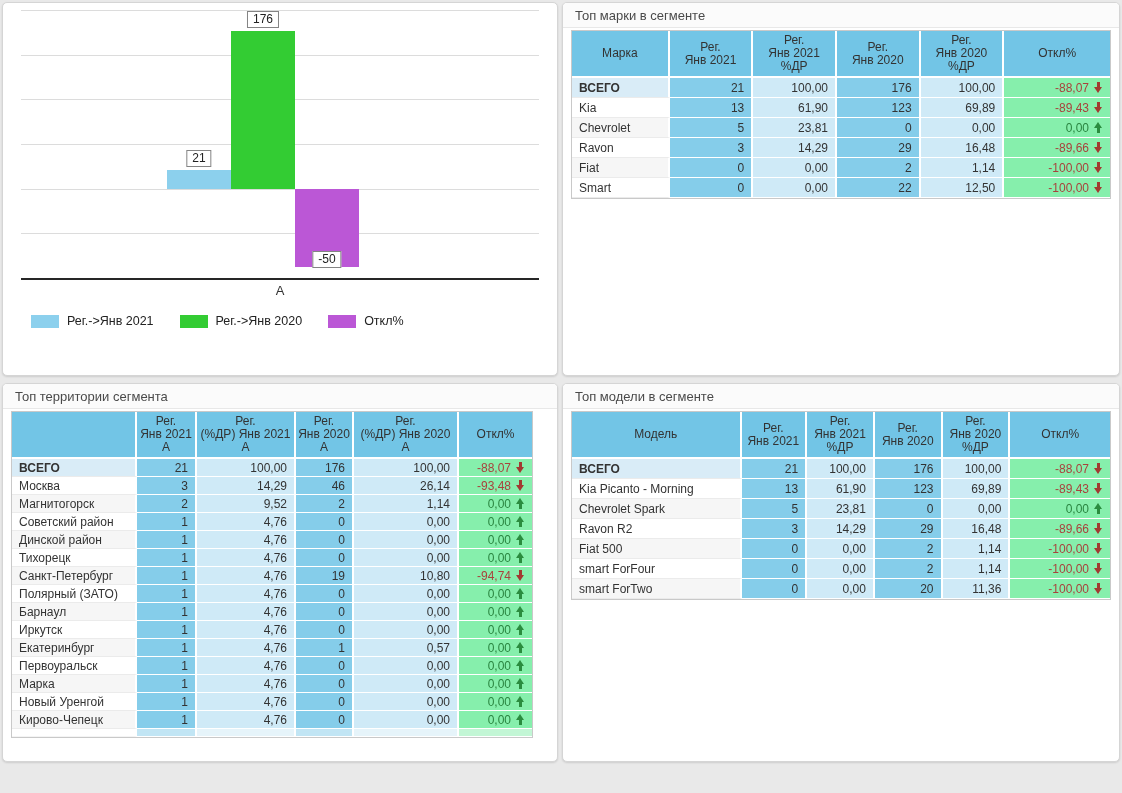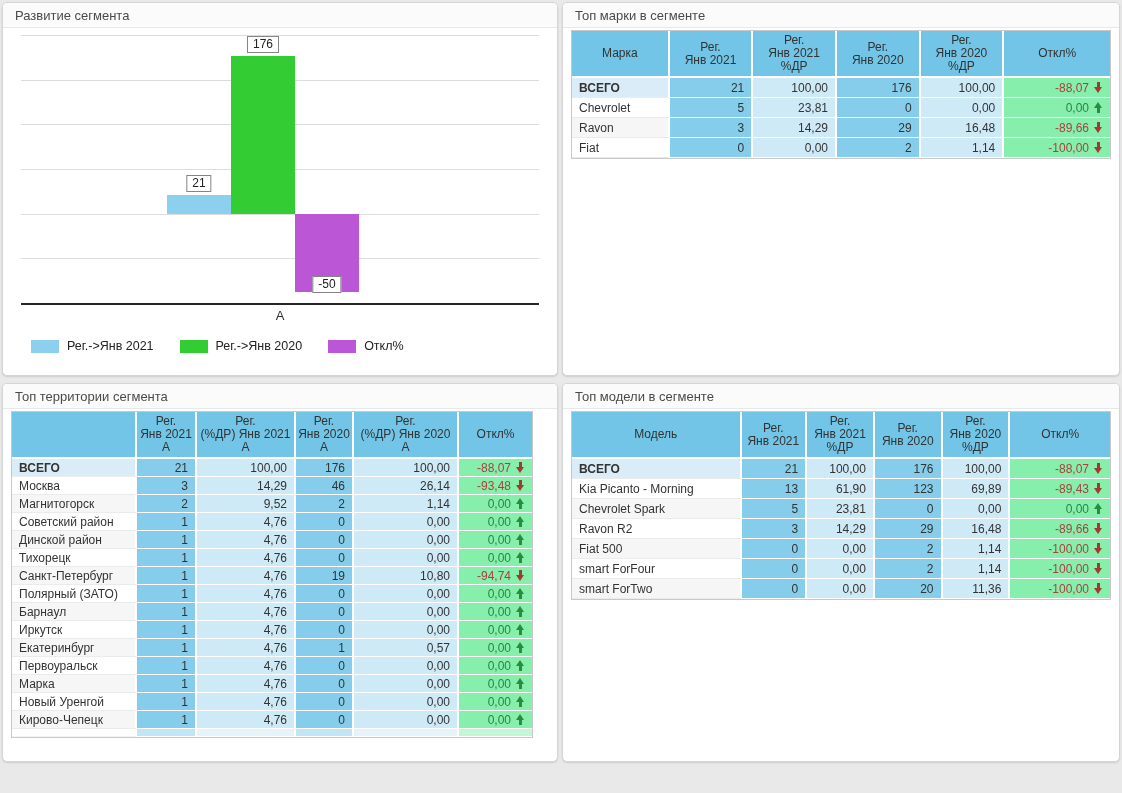--- a/index.html
+++ b/index.html
@@ -82,21 +82,20 @@
   .legend{display:flex;gap:26px;margin:16px 0 0 28px;font-size:12.5px;color:#222;align-items:flex-end;}
   .legend-item{display:flex;align-items:center;}
   .legend .sw{width:28px;height:13px;margin-right:8px;display:inline-block;}
 </style>
 </head>
 <body>
 
 <div class="page">
 
   <section class="panel">
-    <header class="panel-title">Развитие сегмента</header>
     <div>
       <div class="plot">
           <div class="grid" style="top: 0px;"></div>
           <div class="grid" style="top: 44.6667px;"></div>
           <div class="grid" style="top: 89.3333px;"></div>
           <div class="grid" style="top: 134px;"></div>
           <div class="grid" style="top: 178.667px;"></div>
           <div class="grid" style="top: 223.333px;"></div>
           <div class="bar" style="left: 146px; width: 64px; height: 18.76px; top: 159.907px; background: rgb(140, 208, 237);"></div>
           <div class="val-label" style="left: 178px; top: 139.907px;">21</div>
@@ -153,20 +152,28 @@
         <tbody>
           <tr class="total">
             <td class="c-label">ВСЕГО</td>
             <td class="c-count">21</td>
             <td class="c-pct">100,00</td>
             <td class="c-count">176</td>
             <td class="c-pct">100,00</td>
             <td class="c-dev dev-down"><span>-88,07</span><span class="arr down"></span></td>
           </tr>
           <tr>
+            <td class="c-label">Kia</td>
+            <td class="c-count">13</td>
+            <td class="c-pct">61,90</td>
+            <td class="c-count">123</td>
+            <td class="c-pct">69,89</td>
+            <td class="c-dev dev-down"><span>-89,43</span><span class="arr down"></span></td>
+          </tr>
+          <tr>
             <td class="c-label">Chevrolet</td>
             <td class="c-count">5</td>
             <td class="c-pct">23,81</td>
             <td class="c-count">0</td>
             <td class="c-pct">0,00</td>
             <td class="c-dev dev-up"><span>0,00</span><span class="arr up"></span></td>
           </tr>
           <tr>
             <td class="c-label">Ravon</td>
             <td class="c-count">3</td>
@@ -174,20 +181,28 @@
             <td class="c-count">29</td>
             <td class="c-pct">16,48</td>
             <td class="c-dev dev-down"><span>-89,66</span><span class="arr down"></span></td>
           </tr>
           <tr>
             <td class="c-label">Fiat</td>
             <td class="c-count">0</td>
             <td class="c-pct">0,00</td>
             <td class="c-count">2</td>
             <td class="c-pct">1,14</td>
+            <td class="c-dev dev-down"><span>-100,00</span><span class="arr down"></span></td>
+          </tr>
+          <tr>
+            <td class="c-label">Smart</td>
+            <td class="c-count">0</td>
+            <td class="c-pct">0,00</td>
+            <td class="c-count">22</td>
+            <td class="c-pct">12,50</td>
             <td class="c-dev dev-down"><span>-100,00</span><span class="arr down"></span></td>
           </tr>
         </tbody>
       </table>
   </section>
 
   <section class="panel">
     <header class="panel-title">Топ территории сегмента</header>
     <table class="grid-table rh18">
         <colgroup>

